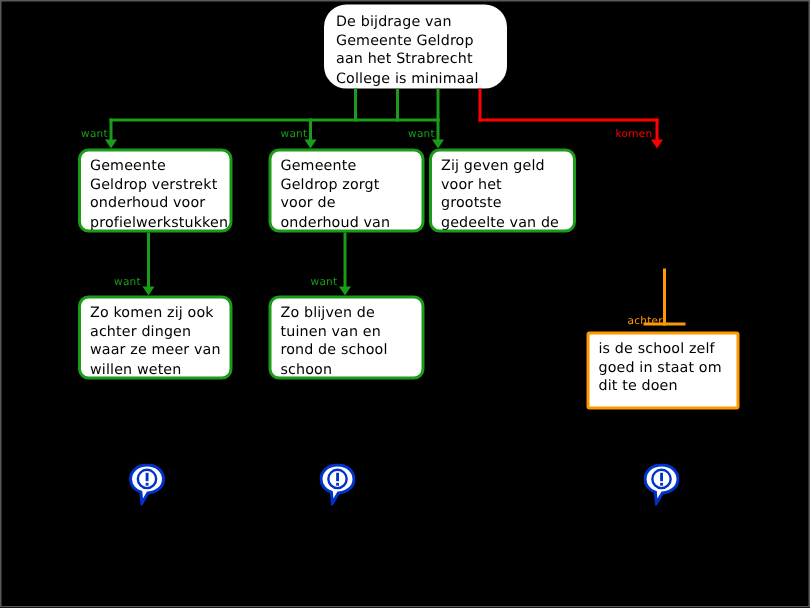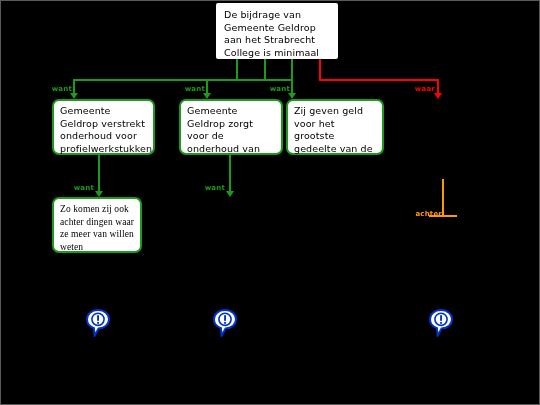--- a/index.html
+++ b/index.html
@@ -24,21 +24,21 @@
     color: #000000;
     box-sizing: border-box;
     padding: 4px 5px 4px 6px;
     font-size: 9.5px;
     line-height: 12.6px;
     letter-spacing: 0.1px;
     white-space: pre-line;
   }
   .node-root {
     border: 2px solid #ffffff;
-    border-radius: 2px;
+    border-radius: 15px;
   }
   .node-green {
     border: 2px solid #1a9c1a;
     border-radius: 7px;
   }
   .node-red {
     border: 2px solid #ff0000;
     border-radius: 2px;
   }
   .node-orange {
@@ -62,21 +62,21 @@
     border-left: 4px solid transparent;
     border-right: 4px solid transparent;
   }
   .arrow-g { border-top: 6px solid #1a9c1a; }
   .arrow-r { border-top: 6px solid #ff0000; }
 
   
   .edge-label {
     position: absolute;
     font-size: 7px;
-    font-weight: bold;
+    font-weight: normal;
     letter-spacing: 0.2px;
     line-height: 8px;
     white-space: nowrap;
   }
   .lbl-g { color: #1a9c1a; }
   .lbl-r { color: #ff0000; }
   .lbl-o { color: #ff9900; margin-left: 16px; }
 
   
   .marker {
@@ -107,44 +107,46 @@
   <div class="edge ev r" style="left:436px; top:78px; width:2px; height:16px;"></div>
 
   <div class="arrow arrow-g" style="left:69px; top:92px;"></div>
   <div class="arrow arrow-g" style="left:202px; top:92px;"></div>
   <div class="arrow arrow-g" style="left:287px; top:92px;"></div>
   <div class="arrow arrow-r" style="left:433px; top:92px;"></div>
 
   <div class="edge-label lbl-g" style="left:71px; top:84px; transform:translateX(-100%);">want</div>
   <div class="edge-label lbl-g" style="left:204px; top:84px; transform:translateX(-100%);">want</div>
   <div class="edge-label lbl-g" style="left:289px; top:84px; transform:translateX(-100%);">want</div>
-  <div class="edge-label lbl-r" style="left:434px; top:84px; transform:translateX(-100%);">waar</div>
+  <div class="edge-label lbl-r" style="left:434px; top:84px; transform:translateX(-100%);">komen</div>
 
   <div class="node node-green" style="left:51px; top:98px; width:103px; height:56px;">Gemeente Geldrop verstrekt onderhoud voor profielwerkstukken</div>
 
   <div class="node node-green" style="left:178px; top:98px; width:104px; height:56px;">Gemeente Geldrop zorgt voor de onderhoud van het Strabrecht College</div>
 
   <div class="node node-green" style="left:285px; top:98px; width:98px; height:56px;">Zij geven geld voor het grootste gedeelte van de nieuwe school</div>
 
 
   <div class="edge ev g" style="left:97px; top:154px; width:2px; height:38px;"></div>
   <div class="arrow arrow-g" style="left:94px; top:190px;"></div>
   <div class="edge-label lbl-g" style="left:93px; top:183px; transform:translateX(-100%);">want</div>
 
   <div class="edge ev g" style="left:228px; top:154px; width:2px; height:38px;"></div>
   <div class="arrow arrow-g" style="left:225px; top:190px;"></div>
   <div class="edge-label lbl-g" style="left:224px; top:183px; transform:translateX(-100%);">want</div>
 
   <div class="edge ev o" style="left:441px; top:178px; width:2px; height:38px;"></div>
   <div class="edge eh o" style="left:428px; top:214px; width:28px; height:2px;"></div>
   <div class="edge-label lbl-o" style="left:425px; top:209px; transform:translateX(-100%);">achter</div>
 
-  <div class="node node-green" style="left:51px; top:196px; width:90px; height:56px;font-family:Liberation Serif, serif;">Zo komen zij ook achter dingen waar ze meer van willen weten</div>
+  <div class="node node-green" style="left:51px; top:196px; width:103px; height:56px;">Zo komen zij ook achter dingen waar ze meer van willen weten</div>
 
+  <div class="node node-green" style="left:178px; top:196px; width:104px; height:56px;">Zo blijven de tuinen van en rond de school schoon</div>
 
+  <div class="node node-orange" style="left:390px; top:220px; width:102px; height:52px;">is de school zelf goed in staat om dit te doen</div>
 
   <div class="marker" style="left:85px; top:308px;">
     <svg width="24" height="28" viewBox="0 0 24 28" xmlns="http://www.w3.org/2000/svg" aria-hidden="true">
       <path d="M12 1 C5.5 1 1 5.2 1 10.3 C1 14.3 3.8 17.8 7.9 19.1 L8.6 26.5 L12.6 19.6 C18.6 19.4 23 15.4 23 10.3 C23 5.2 18.5 1 12 1 Z" fill="#ffffff" stroke="#0033cc" stroke-width="2"></path>
       <circle cx="12" cy="10.3" r="6.1" fill="none" stroke="#0033cc" stroke-width="1.6"></circle>
       <rect x="11.1" y="6.2" width="1.9" height="5.6" fill="#0033cc"></rect>
       <rect x="11.1" y="12.9" width="1.9" height="1.9" fill="#0033cc"></rect>
     </svg>
   </div>
 

